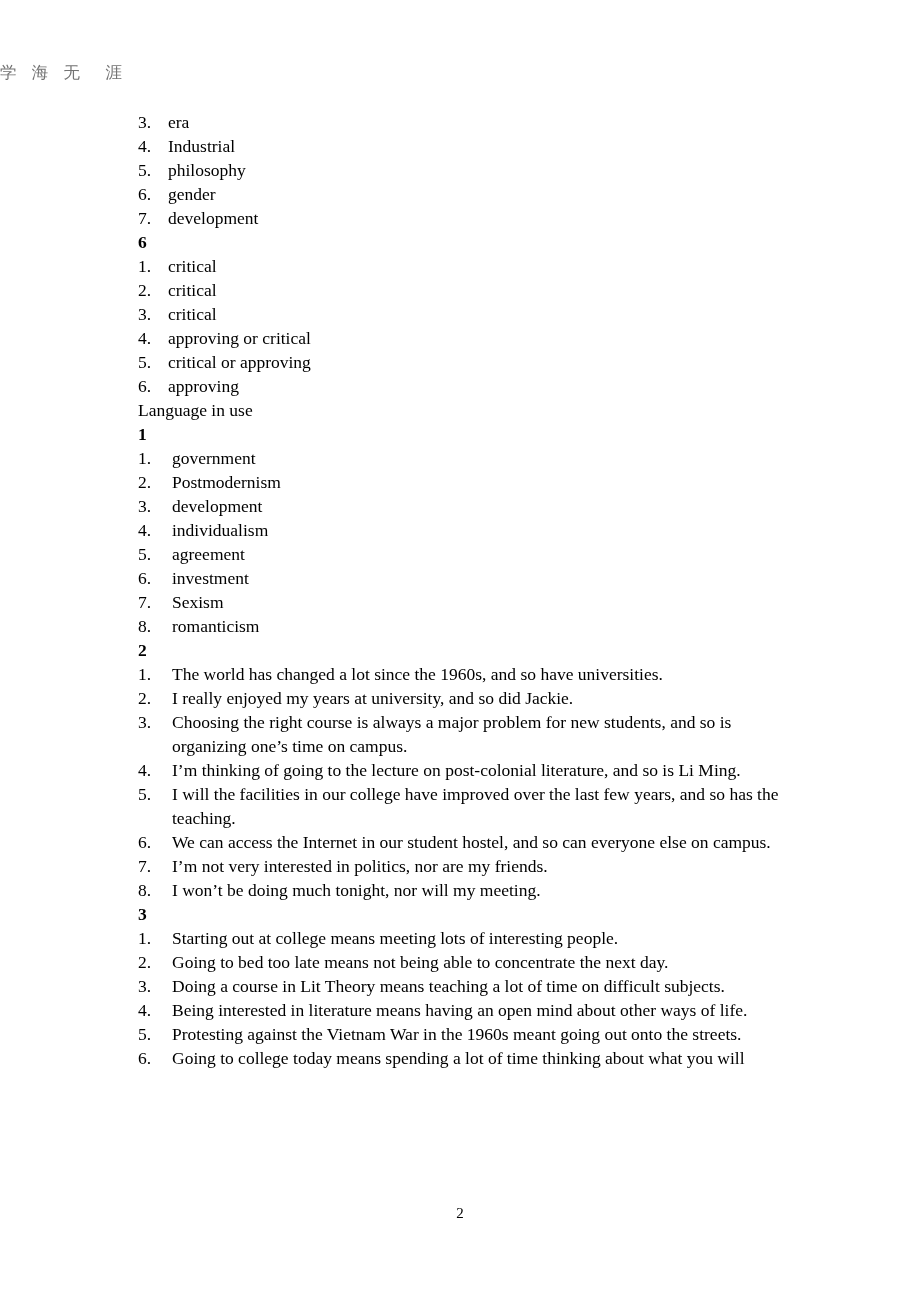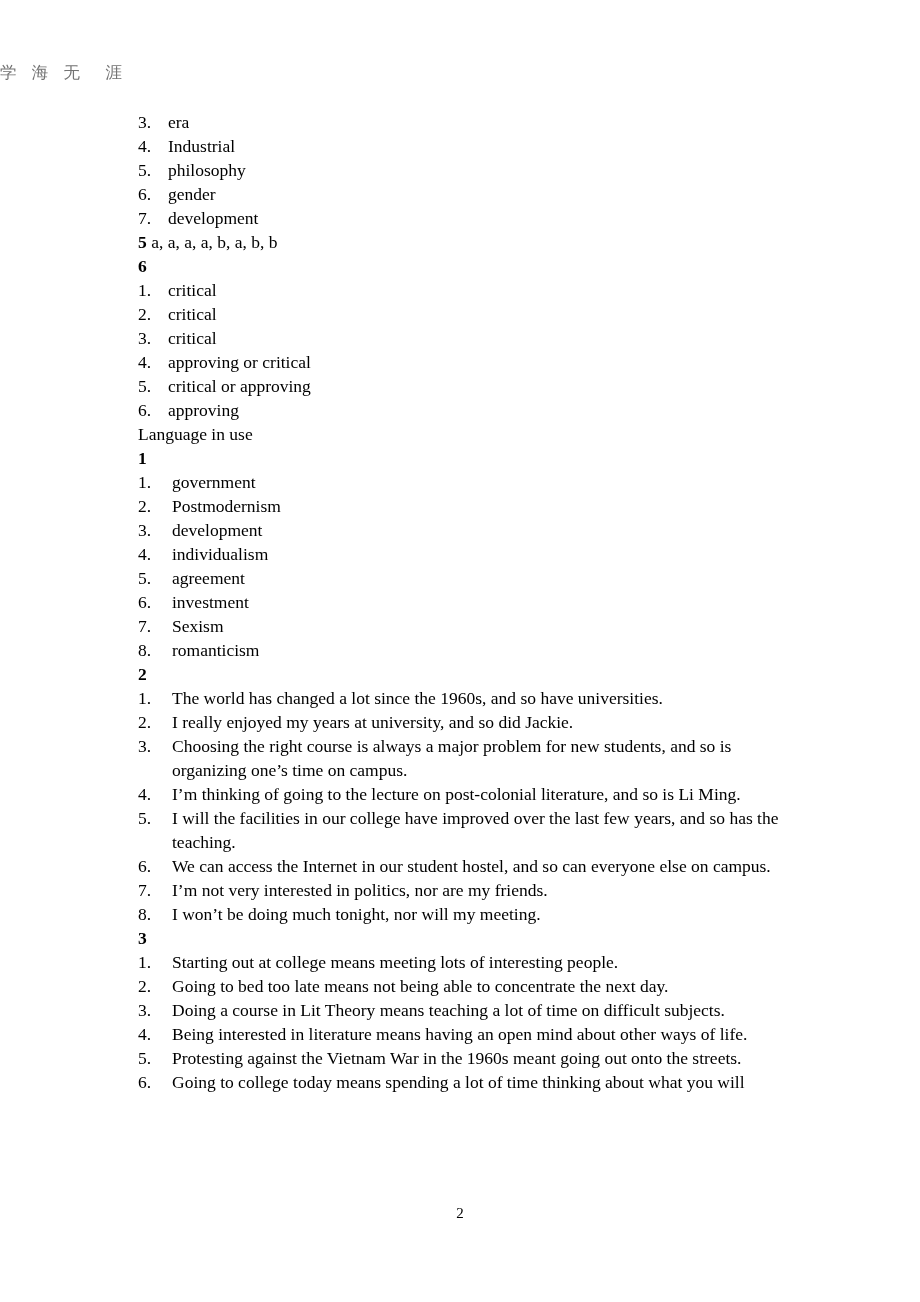--- a/index.html
+++ b/index.html
@@ -122,21 +122,20 @@
       <li>
         <span class="num">6.</span>
         <span class="item-text">gender</span>
       </li>
       <li>
         <span class="num">7.</span>
         <span class="item-text">development</span>
       </li>
     </ol>
 
-    <div class="section-label"><span>5</span><span class="tail"> a, a, a, a, b, a, b, b</span></div>
 
     <div class="section-label">6</div>
 
     <ol class="answers">
       <li>
         <span class="num">1.</span>
         <span class="item-text">critical</span>
       </li>
       <li>
         <span class="num">2.</span>

